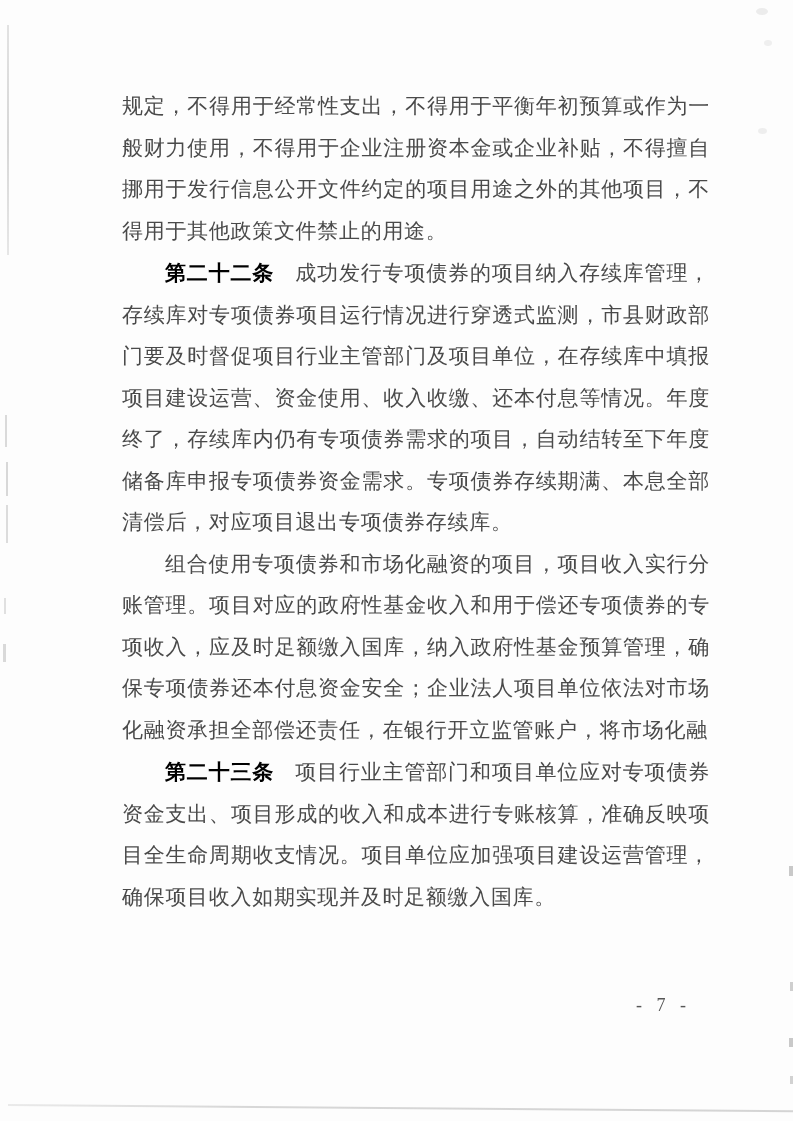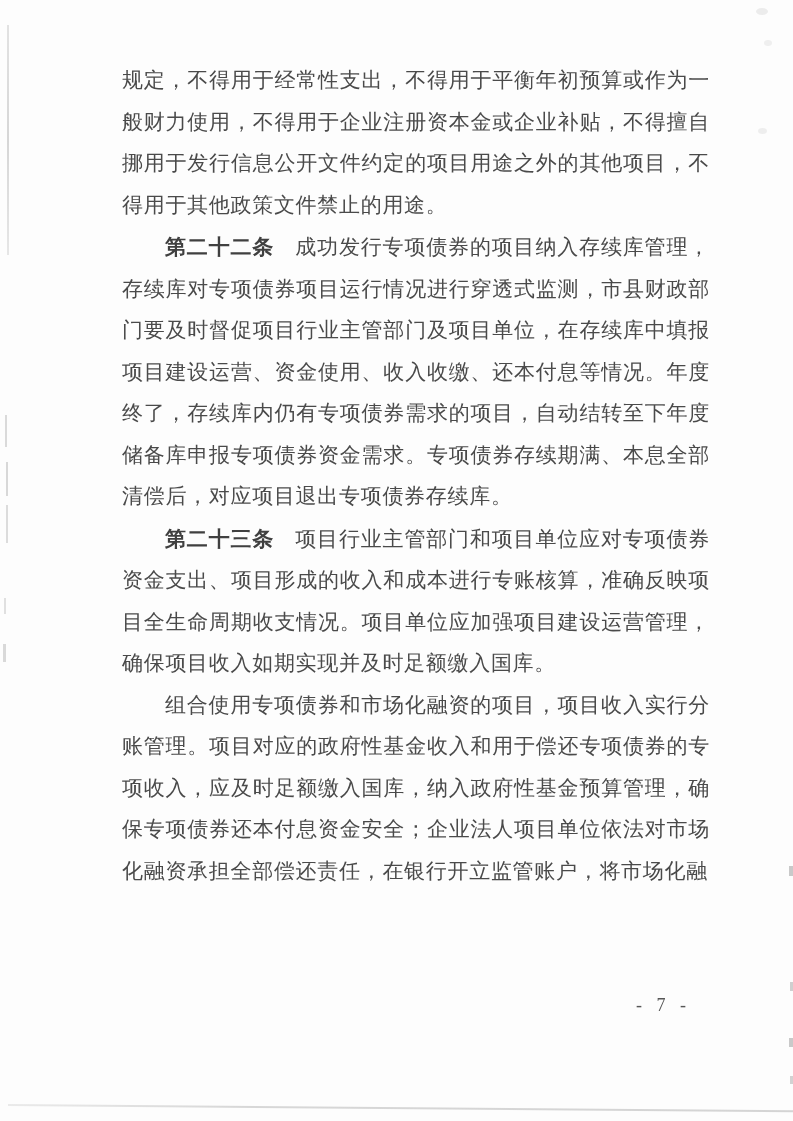--- a/index.html
+++ b/index.html
@@ -15,38 +15,38 @@
     font-family: "Liberation Serif", "DejaVu Serif", serif;
   }
   .sheet {
     position: absolute;
     inset: 0;
     background: #fdfdfd;
   }
   
   .textblock {
     position: absolute;
-    top: 60px;
+    top: 86px;
     left: 122px;
     width: 588px;
     color: #4a4a4a;
     font-size: 21px;
     line-height: 41.5px;
     letter-spacing: 0.7px;
     text-align: justify;
   }
   .para {
     margin: 0;
   }
   .para.indent {
     text-indent: 43px;
   }
   .lead {
     font-weight: 700;
-    color: #404040;
+    color: #000000;
     margin-right: 21px;
     font-family: "Liberation Sans", "DejaVu Sans", sans-serif;
   }
   .chapter {
     margin: 15px 0 24px 0;
     text-align: center;
     font-size: 22px;
     font-weight: 700;
     color: #3a3a3a;
     line-height: 42px;
@@ -107,24 +107,24 @@
     <p class="para">
       <span>规定，不得用于经常性支出，不得用于平衡年初预算或作为一般财力使用，不得用于企业注册资本金或企业补贴，不得擅自挪用于发行信息公开文件约定的项目用途之外的其他项目，不得用于其他政策文件禁止的用途。</span>
     </p>
 
 
     <p class="para indent">
       <span class="lead">第二十二条</span><span>成功发行专项债券的项目纳入存续库管理，存续库对专项债券项目运行情况进行穿透式监测，市县财政部门要及时督促项目行业主管部门及项目单位，在存续库中填报项目建设运营、资金使用、收入收缴、还本付息等情况。年度终了，存续库内仍有专项债券需求的项目，自动结转至下年度储备库申报专项债券资金需求。专项债券存续期满、本息全部清偿后，对应项目退出专项债券存续库。</span>
     </p>
 
     <p class="para indent">
-      <span class="lead">第二十三条</span><span>项目行业主管部门和项目单位应对专项债券资金支出、项目形成的收入和成本进行专账核算，准确反映项目全生命周期收支情况。项目单位应加强项目建设运营管理，确保项目收入如期实现并及时足额缴入国库。</span>
+      <span>组合使用专项债券和市场化融资的项目，项目收入实行分账管理。项目对应的政府性基金收入和用于偿还专项债券的专项收入，应及时足额缴入国库，纳入政府性基金预算管理，确保专项债券还本付息资金安全；企业法人项目单位依法对市场化融资承担全部偿还责任，在银行开立监管账户，将市场化融</span>
     </p>
 
     <p class="para indent">
-      <span>组合使用专项债券和市场化融资的项目，项目收入实行分账管理。项目对应的政府性基金收入和用于偿还专项债券的专项收入，应及时足额缴入国库，纳入政府性基金预算管理，确保专项债券还本付息资金安全；企业法人项目单位依法对市场化融资承担全部偿还责任，在银行开立监管账户，将市场化融</span>
+      <span class="lead">第二十三条</span><span>项目行业主管部门和项目单位应对专项债券资金支出、项目形成的收入和成本进行专账核算，准确反映项目全生命周期收支情况。项目单位应加强项目建设运营管理，确保项目收入如期实现并及时足额缴入国库。</span>
     </p>
 
   </div>
 
   <div class="pagenum">- 7 -</div>
 
 </div>
 
 </body></html>

